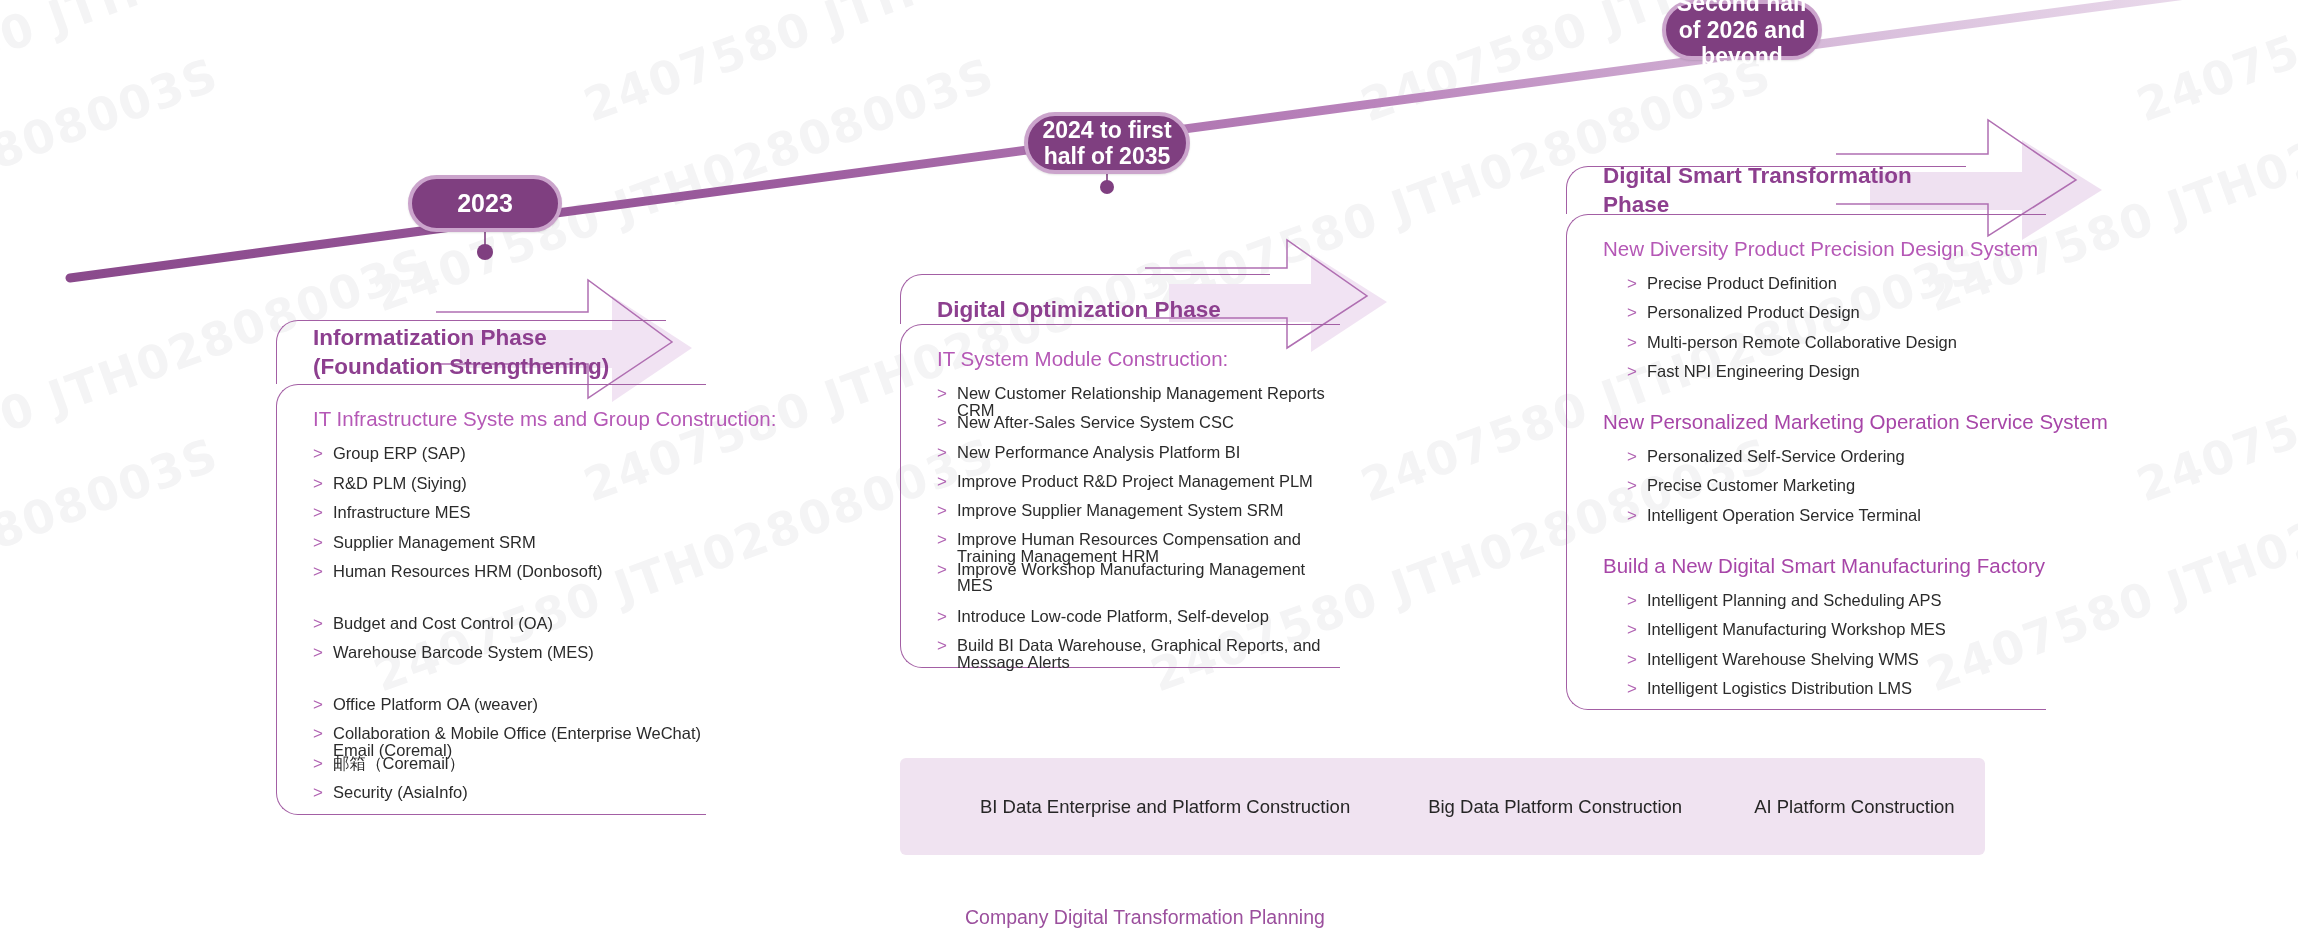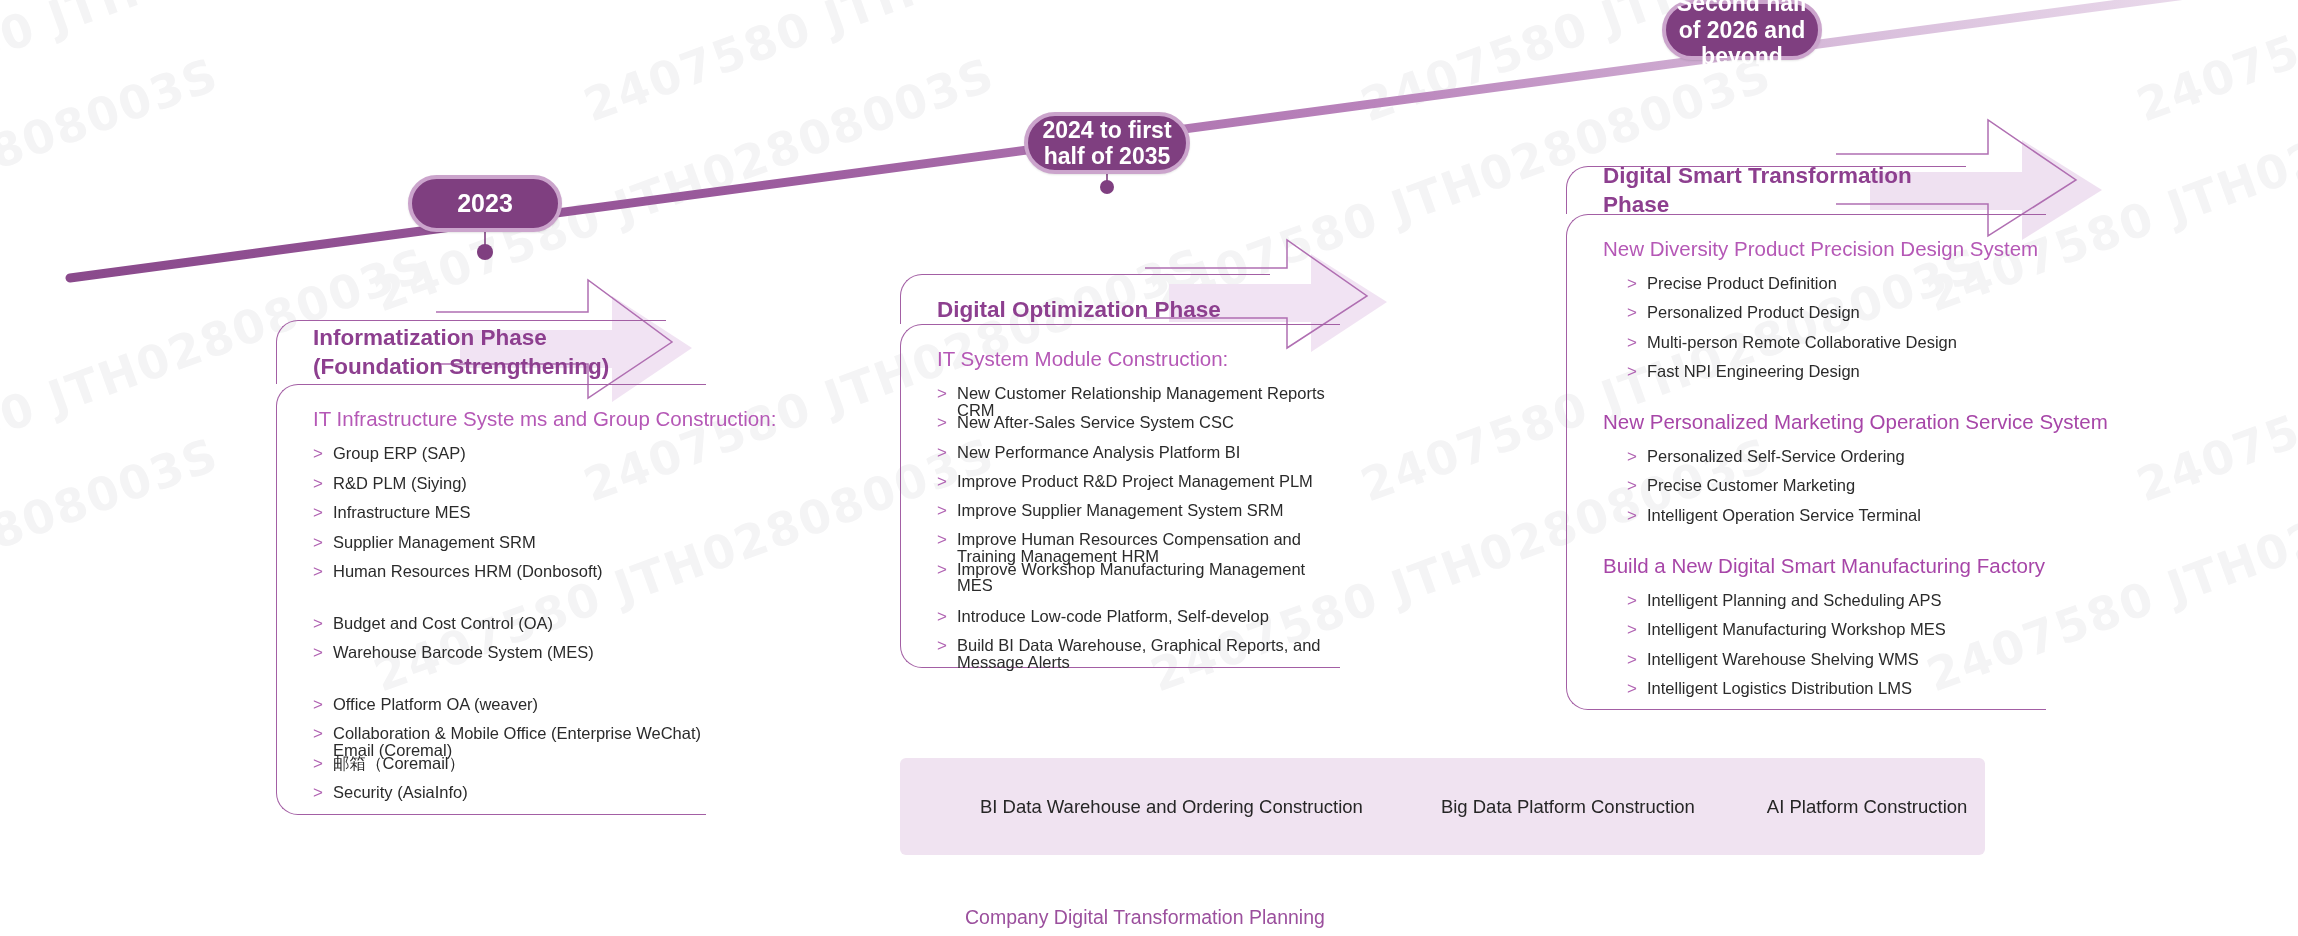--- a/index.html
+++ b/index.html
@@ -415,20 +415,20 @@
           </li>
         <li>
             <span class="chev">&gt;</span>
             <span class="itxt">Intelligent Logistics Distribution LMS</span>
           </li>
       </ul>
     </div>
   </div>
 
   <div id="platform-bar">
-    <div class="plat-cell" id="plat-0">BI Data Warehouse and Ordering Construction</div>
+    <div class="plat-cell" id="plat-0">BI Data Enterprise and Platform Construction</div>
     <div class="plat-cell" id="plat-1">Big Data Platform Construction</div>
     <div class="plat-cell" id="plat-2">AI Platform Construction</div>
   </div>
 
   <div id="caption">Company Digital Transformation Planning</div>
 
 </div>
 
 </body></html>

